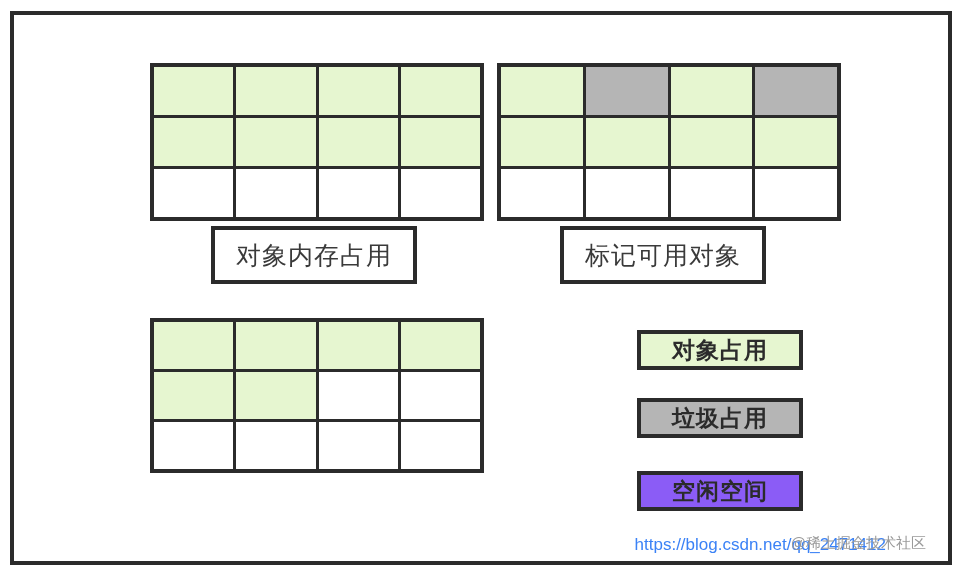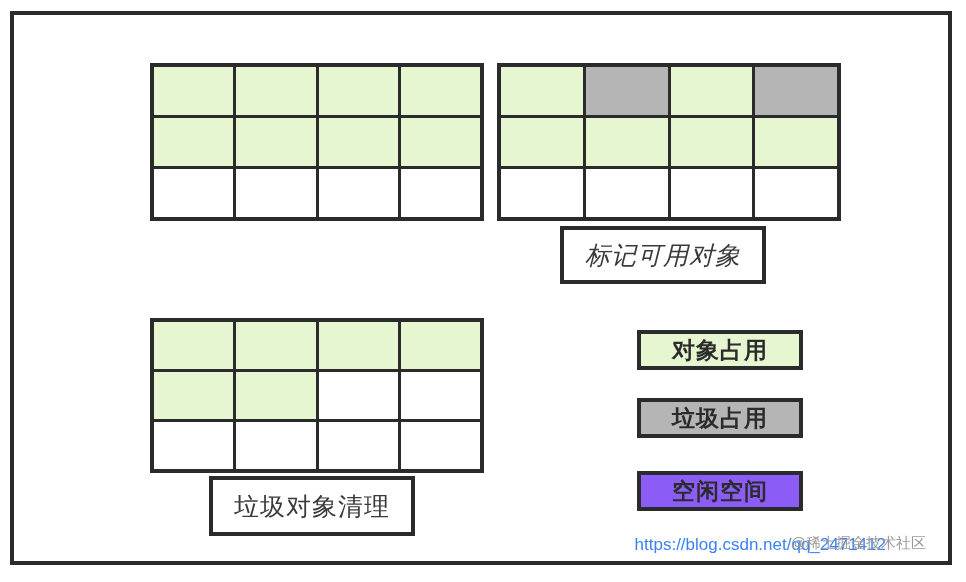--- a/index.html
+++ b/index.html
@@ -71,21 +71,21 @@
     box-sizing: border-box;
     background: #ffffff;
     display: flex;
     align-items: center;
     justify-content: center;
     color: #3a3a3a;
     font-size: 25px;
     letter-spacing: 1px;
   }
   #caption-1 { left: 197px; top: 211px; width: 206px; height: 58px; }
-  #caption-2 { left: 546px; top: 211px; width: 206px; height: 58px; font-style: italic; }
+  #caption-2 { left: 546px; top: 211px; width: 206px; height: 58px; }
   #caption-3 { left: 195px; top: 461px; width: 206px; height: 60px; }
 
   
   .legend-box {
     position: absolute;
     left: 623px;
     width: 166px;
     height: 40px;
     border: 4px solid #2b2b2b;
     box-sizing: border-box;
@@ -166,22 +166,22 @@
       <div class="cell obj" style="background: rgb(230, 246, 208);"></div>
       <div class="cell obj" style="background: rgb(230, 246, 208);"></div>
       <div class="cell free" style="background: rgb(255, 255, 255);"></div>
       <div class="cell free" style="background: rgb(255, 255, 255);"></div>
       <div class="cell free" style="background: rgb(255, 255, 255);"></div>
       <div class="cell free" style="background: rgb(255, 255, 255);"></div>
       <div class="cell free" style="background: rgb(255, 255, 255);"></div>
       <div class="cell free" style="background: rgb(255, 255, 255);"></div>
     </div>
 
+    <div id="caption-1" class="caption-box">对象内存占用</div>
     <div id="caption-2" class="caption-box">标记可用对象</div>
-    <div id="caption-3" class="caption-box">垃圾对象清理</div>
 
     <div id="legend-obj" class="legend-box">对象占用</div>
     <div id="legend-garbage" class="legend-box">垃圾占用</div>
     <div id="legend-free" class="legend-box">空闲空间</div>
 
     <div id="watermark-url">https://blog.csdn.net/qq_2471412</div>
     <div id="watermark-brand">@稀土掘金技术社区</div>
 
   </div>
 </div>

